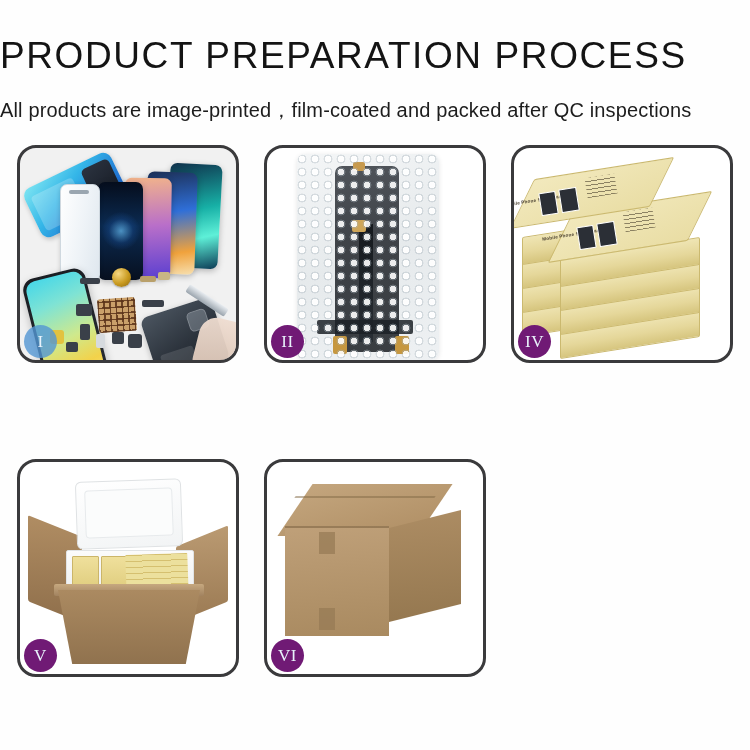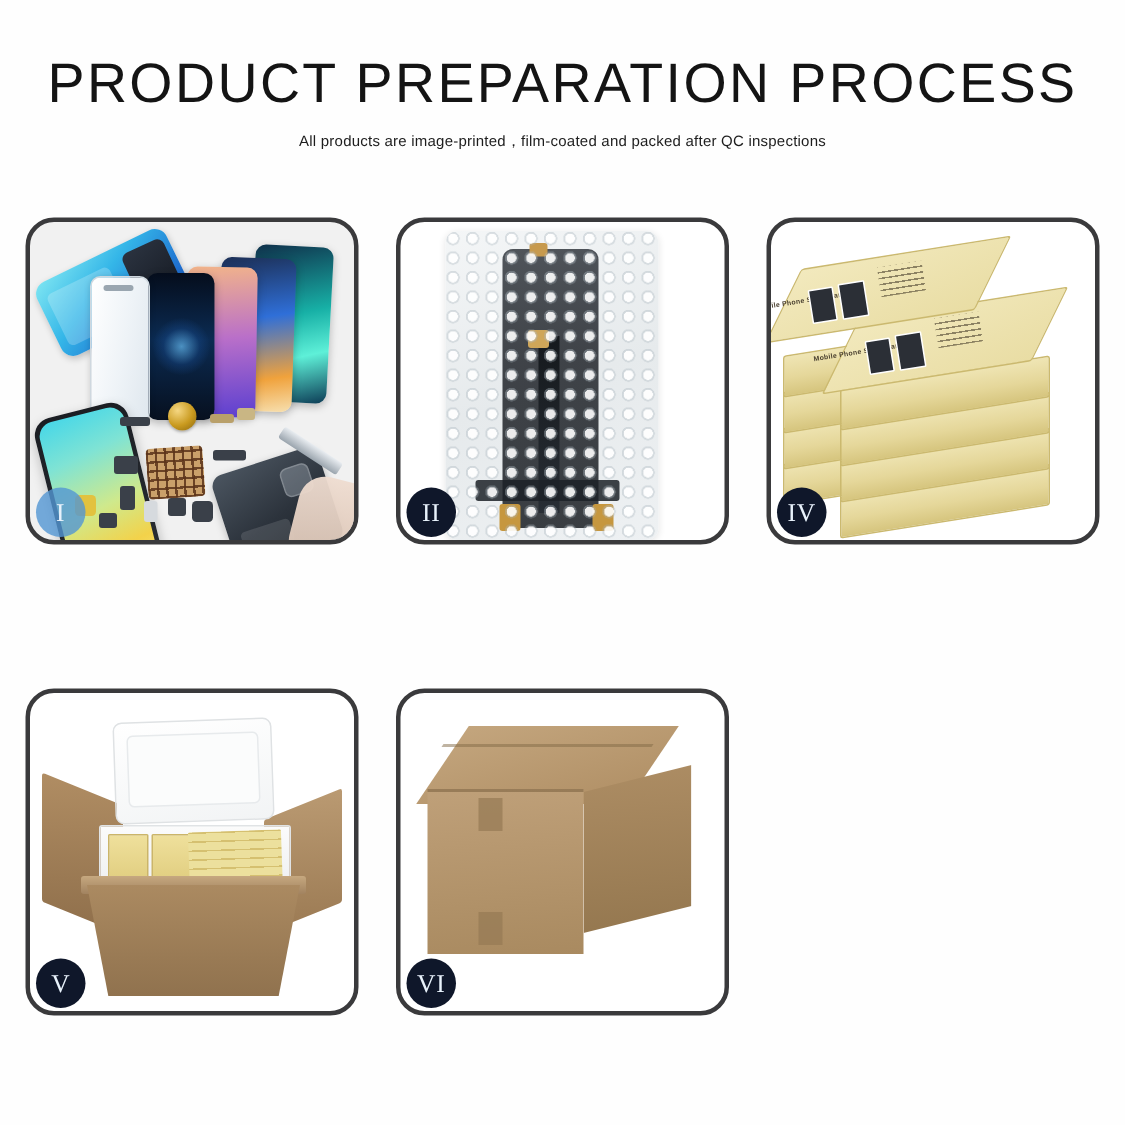--- a/index.html
+++ b/index.html
@@ -20,35 +20,34 @@
     height: 750px;
     background: #fefefe;
   }
 
   
   .header {
     position: absolute;
     left: 0;
     top: 34px;
     width: 750px;
-    text-align: center;
   }
   .title {
     font-family: "Liberation Sans", sans-serif;
     font-size: 37px;
     letter-spacing: 1.6px;
     font-weight: 400;
     color: #141414;
     line-height: 44px;
     white-space: nowrap;
   }
   .subtitle {
-    margin-top: 7px;
+    margin-top: 23px;
     font-family: "Liberation Sans", sans-serif;
-    font-size: 10px;
+    font-size: 20px;
     letter-spacing: 0.15px;
     color: #1d1d1d;
     line-height: 19px;
     white-space: nowrap;
   }
 
   
   .grid {
     position: absolute;
     left: 17px;
@@ -78,21 +77,21 @@
   }
 
   
   .badge {
     position: absolute;
     left: 4px;
     bottom: 2px;
     width: 33px;
     height: 33px;
     border-radius: 50%;
-    background: #0f172a;
+    background: #701a75;
     display: flex;
     align-items: center;
     justify-content: center;
     font-family: "Liberation Serif", serif;
     font-size: 17px;
     letter-spacing: 0.5px;
     color: #e8f2fb;
     z-index: 40;
   }
   .badge.soft { background: rgba(82,150,211,0.80); }

